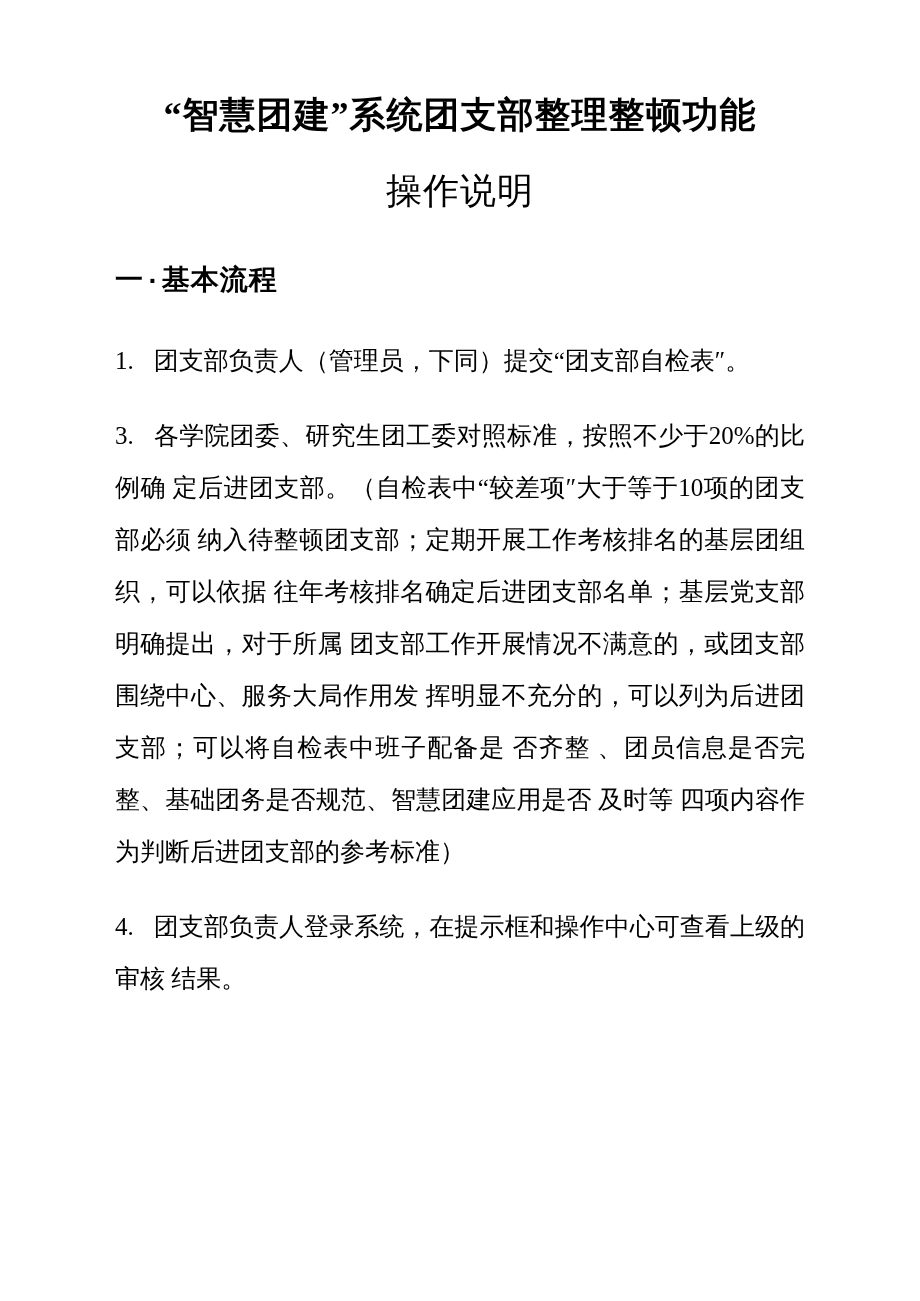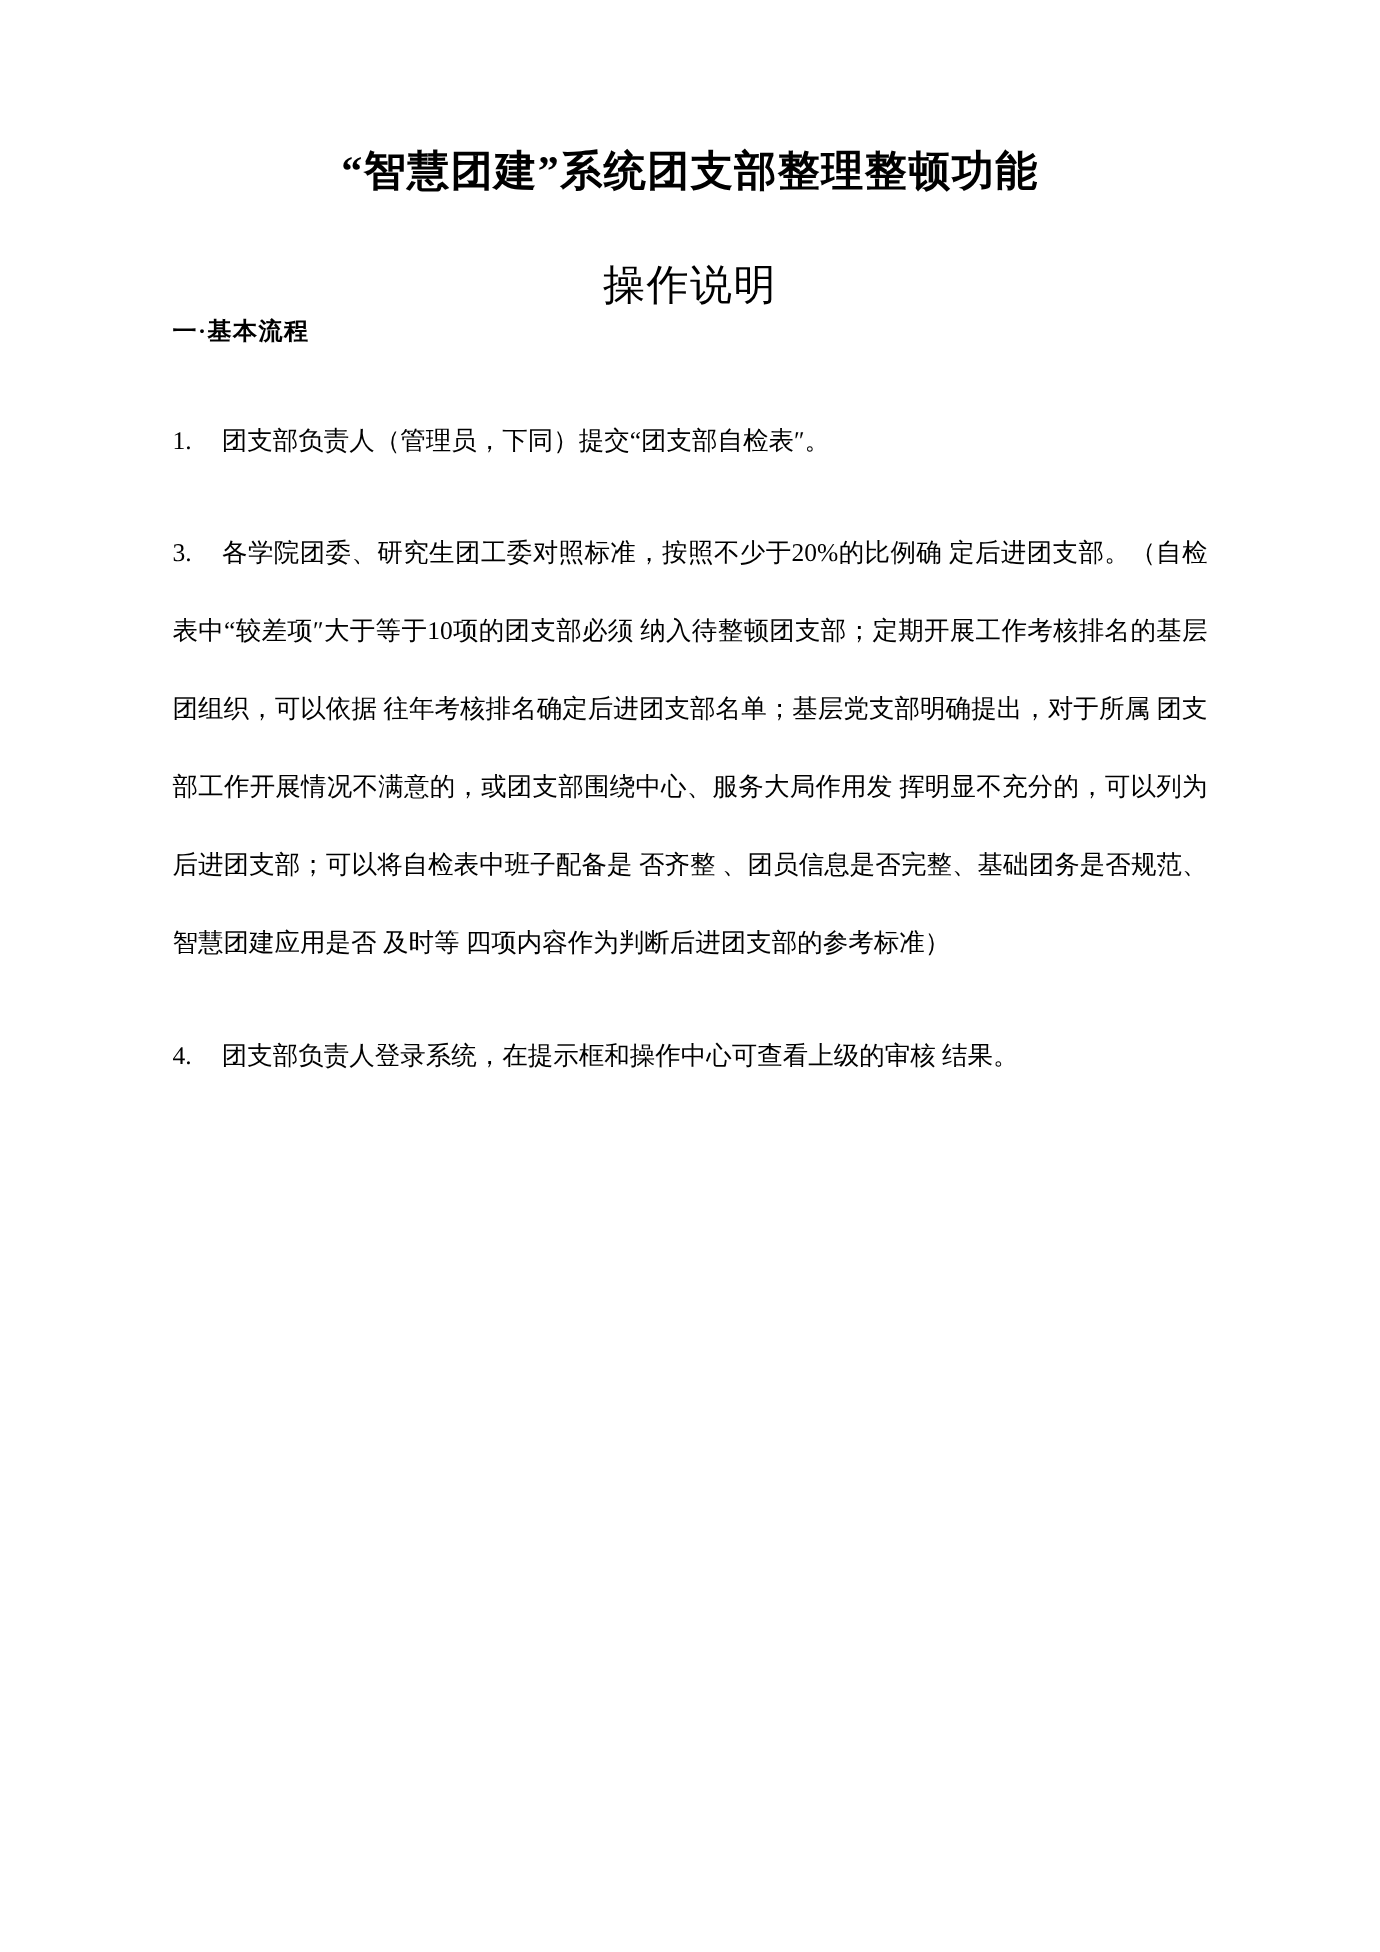--- a/index.html
+++ b/index.html
@@ -11,41 +11,42 @@
     color: #000000;
   }
   .page {
     width: 920px;
     min-height: 1301px;
     padding: 95px 115px 60px 115px;
     background: #ffffff;
   }
   .doc-title {
     text-align: center;
-    font-size: 28px;
+    font-size: 36px;
     line-height: 40px;
     font-weight: 600;
     letter-spacing: 1px;
   }
   .doc-title.second {
     margin-top: 36px;
     font-weight: 500;
     text-align: center;
   }
   .section-heading {
-    font-family: Liberation Serif, serif;
-    font-size: 16px;
+    margin-top: 50px;
+    font-family: Liberation Mono, monospace;
+    font-size: 28px;
     font-weight: bold;
     letter-spacing: 1px;
   }
   .items {
     margin-top: 36px;
   }
   p.item {
-    font-size: 17px;
+    font-size: 25px;
     line-height: 52px;
     text-align: justify;
     margin-bottom: 23px;
     word-break: break-all;
   }
   p.item:last-child { margin-bottom: 0; }
   .num {
     display: inline-block;
     padding-right: 20px;
   }

